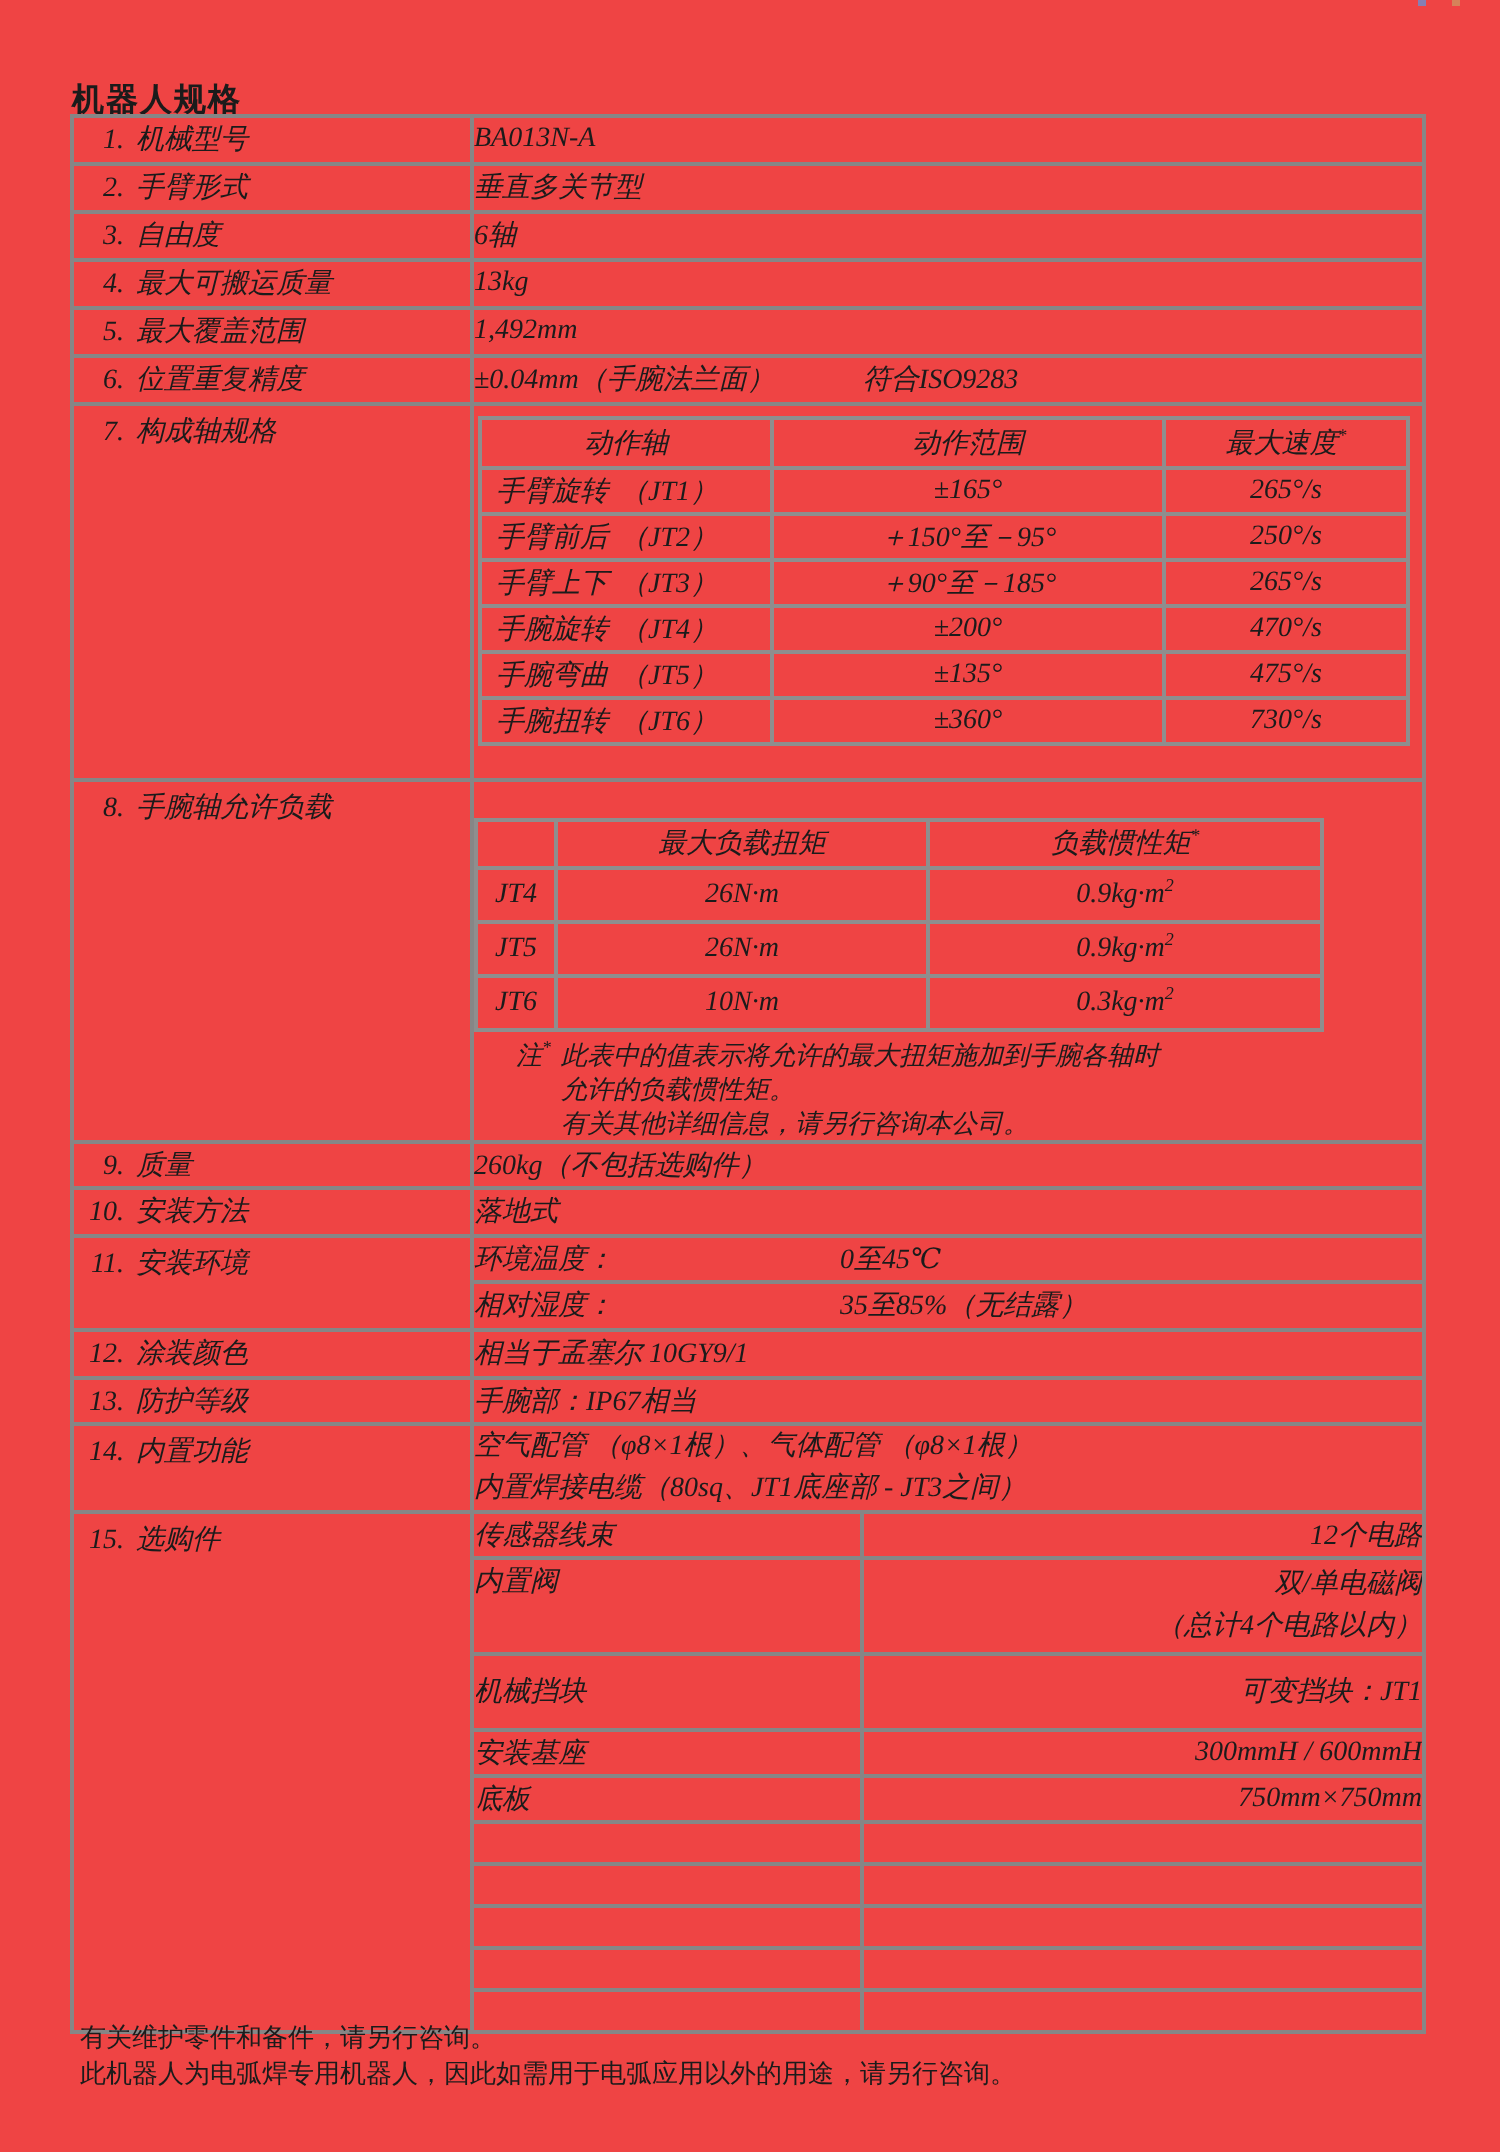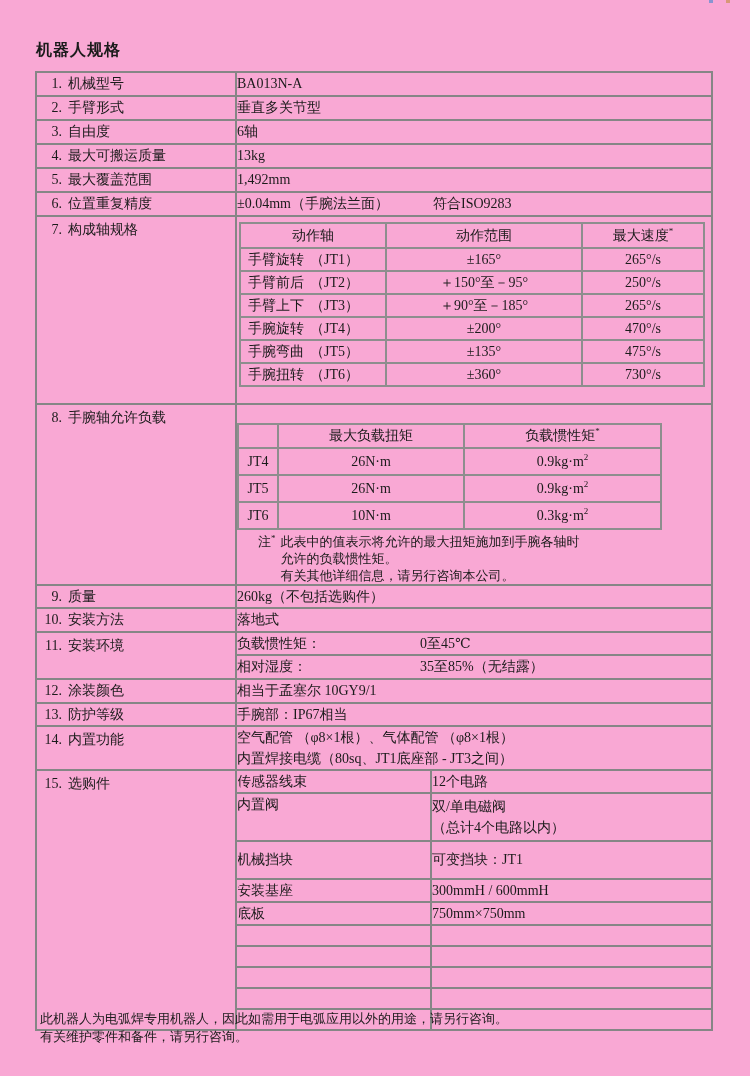--- a/index.html
+++ b/index.html
@@ -1,27 +1,27 @@
 <!DOCTYPE html>
 <html><head>
 <meta charset="utf-8">
 <style>
   html,body { margin:0; padding:0; background:#ffffff; }
   .page {
-    position:relative; width:750px; height:1076px; background:#f9a8d4;
+    position:relative; width:750px; height:1076px; background:#ef4444;
     font-family:"Liberation Serif","DejaVu Serif",serif;
     color:#1b1b1b; overflow:hidden;
   }
   .corner-dot { position:absolute; top:0; width:4px; height:3px; opacity:.8; }
   .corner-dot.d1 { left:709px; background:#6c8fd0; }
   .corner-dot.d2 { left:726px; background:#cf9260; }
 
   .title { position:absolute; left:36px; top:40px; margin:0; font-size:16px; font-weight:bold; letter-spacing:1px; }
 
-  table.main { position:absolute; left:35px; top:71px; width:676px; border-collapse:collapse; table-layout:fixed; }
+  table.main { position:absolute; left:35px; top:57px; width:676px; border-collapse:collapse; table-layout:fixed;font-style:italic; }
   table.main > tbody > tr > td { border:2px solid #868686; font-size:14px; padding:0; vertical-align:middle; overflow:hidden; }
 
   td.lbl { padding:1px 2px 1px 7px; white-space:nowrap; }
   td.lbl .no { display:inline-block; width:25px; text-align:right; margin-right:6px; }
   td.lbl.top { vertical-align:top; padding-top:4px; }
 
   td.val { padding:1px 4px 1px 10px; }
   td.val .gap { margin-left:44px; }
   td.val .k { display:inline-block; width:183px; }
 
@@ -42,21 +42,21 @@
   table.wrist tr.hd { height:24px; }
 
   .sup { font-size:9px; vertical-align:super; line-height:0; }
 
   .note7 { margin:4px 0 0 22px; font-size:13px; }
   .note8 { margin:3px 0 0 21px; font-size:13px; display:flex; }
   .note8 .prefix { white-space:nowrap; margin-right:5px; }
   .note8 .lines div { line-height:17px; }
 
   td.optname { padding:1px 2px 1px 10px;border-radius:11px; }
-  td.optval  { padding:1px 2px 1px 11px; }
+  td.optval  { padding:1px 2px 1px 11px;text-align:right; }
   td.optval.two { line-height:21px; padding-top:2px; padding-bottom:2px; vertical-align:top;margin-top:17px; }
 
   .footer { position:absolute; left:40px; top:1010px; font-size:13px; line-height:18px; }
 </style>
 </head>
 <body>
 
 <div class="page">
   <div class="corner-dot d1"></div>
   <div class="corner-dot d2"></div>
@@ -192,21 +192,21 @@
         <td class="lbl"><span class="no">9.</span><span>质量</span></td>
         <td class="val" colspan="2">260kg（不包括选购件）</td>
       </tr>
       <tr style="height:24px">
         <td class="lbl"><span class="no">10.</span><span>安装方法</span></td>
         <td class="val" colspan="2">落地式</td>
       </tr>
 
       <tr style="height:23px">
         <td class="lbl top" rowspan="2"><span class="no">11.</span><span>安装环境</span></td>
-        <td class="val" colspan="2"><span class="k">负载惯性矩：</span><span>0至45℃</span></td>
+        <td class="val" colspan="2"><span class="k">环境温度：</span><span>0至45℃</span></td>
       </tr>
       <tr style="height:24px">
         <td class="val" colspan="2"><span class="k">相对湿度：</span><span>35至85%（无结露）</span></td>
       </tr>
 
       <tr style="height:24px">
         <td class="lbl"><span class="no">12.</span><span>涂装颜色</span></td>
         <td class="val" colspan="2">相当于孟塞尔 10GY9/1</td>
       </tr>
       <tr style="height:23px">
@@ -263,16 +263,16 @@
         <td class="optval"></td>
       </tr>
       <tr style="height:21px">
         <td class="optname"></td>
         <td class="optval"></td>
       </tr>
     </tbody>
   </table>
 
   <div class="footer">
+    <div>有关维护零件和备件，请另行咨询。</div>
     <div>此机器人为电弧焊专用机器人，因此如需用于电弧应用以外的用途，请另行咨询。</div>
-    <div>有关维护零件和备件，请另行咨询。</div>
   </div>
 </div>
 
 </body></html>

